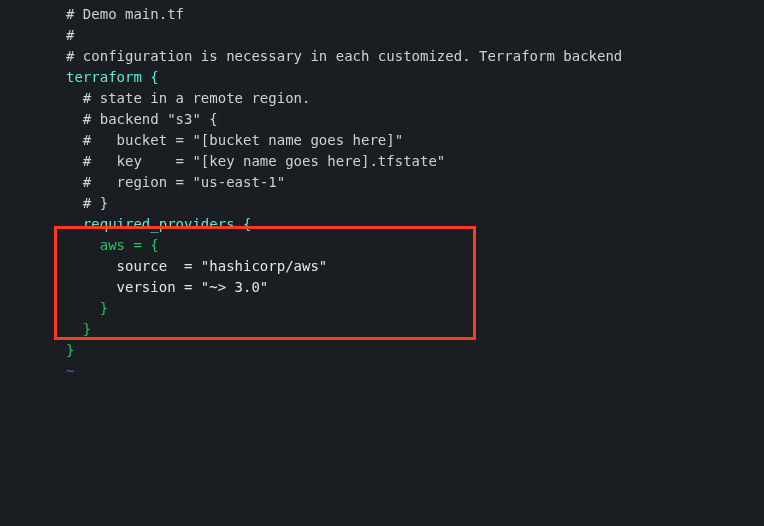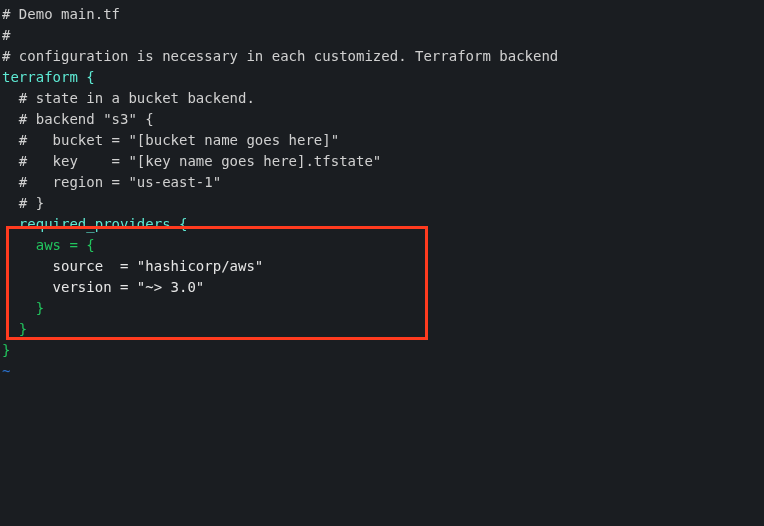--- a/index.html
+++ b/index.html
@@ -6,23 +6,24 @@
   html, body {
     width: 764px;
     height: 526px;
     background: #1a1d21;
     font-family: 'Menlo', 'Consolas', 'DejaVu Sans Mono', monospace;
     font-size: 14px;
     line-height: 21px;
     overflow: hidden;
   }
   .editor {
-    padding: 4px 2px;
+    padding: 4px 18px;
     position: relative;
     color: #e6e6e6;
+    margin-left: 48px;
   }
   .line { white-space: pre; }
   .comment { color: #d0d0d0; }
   .keyword { color: #5eead4; }
   .string  { color: #e6e6e6; }
   .plain   { color: #22c55e; }
   .highlight-box {
     position: absolute;
     border: 3px solid #ff3b1f;
     pointer-events: none;
@@ -31,21 +32,21 @@
 </style>
 </head>
 <body>
 
 <div class="editor">
   <div class="line comment"># Demo main.tf</div>
   <div class="line comment">#</div>
   <div class="line comment"># configuration is necessary in each customized. Terraform backend</div>
   <div class="line plain"></div>
   <div class="line keyword">terraform {</div>
-  <div class="line comment">  # state in a bucket backend.</div>
+  <div class="line comment">  # state in a remote region.</div>
   <div class="line plain"></div>
   <div class="line comment">  # backend "s3" {</div>
   <div class="line comment">  #   bucket = "[bucket name goes here]"</div>
   <div class="line comment">  #   key    = "[key name goes here].tfstate"</div>
   <div class="line comment">  #   region = "us-east-1"</div>
   <div class="line comment">  # }</div>
   <div class="line plain"></div>
   <div class="line keyword">  required_providers {</div>
   <div class="line plain">    aws = {</div>
   <div class="line string">      source  = "hashicorp/aws"</div>

